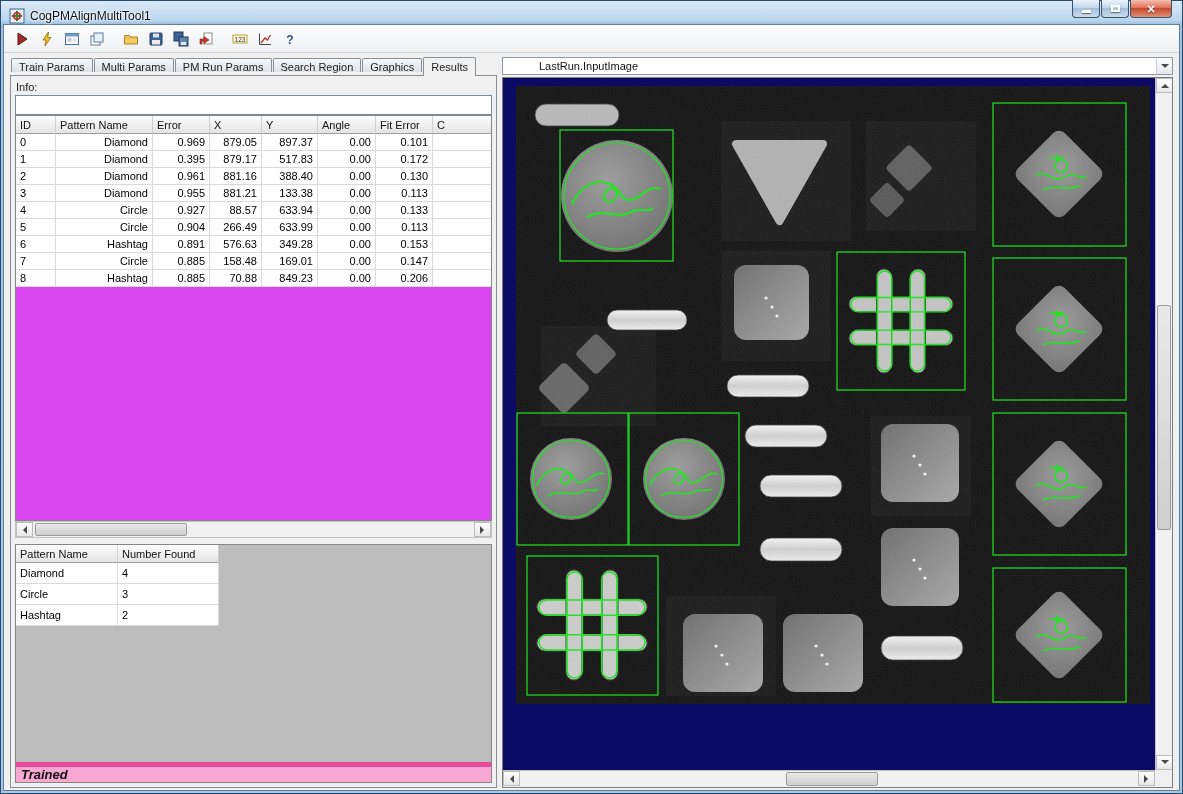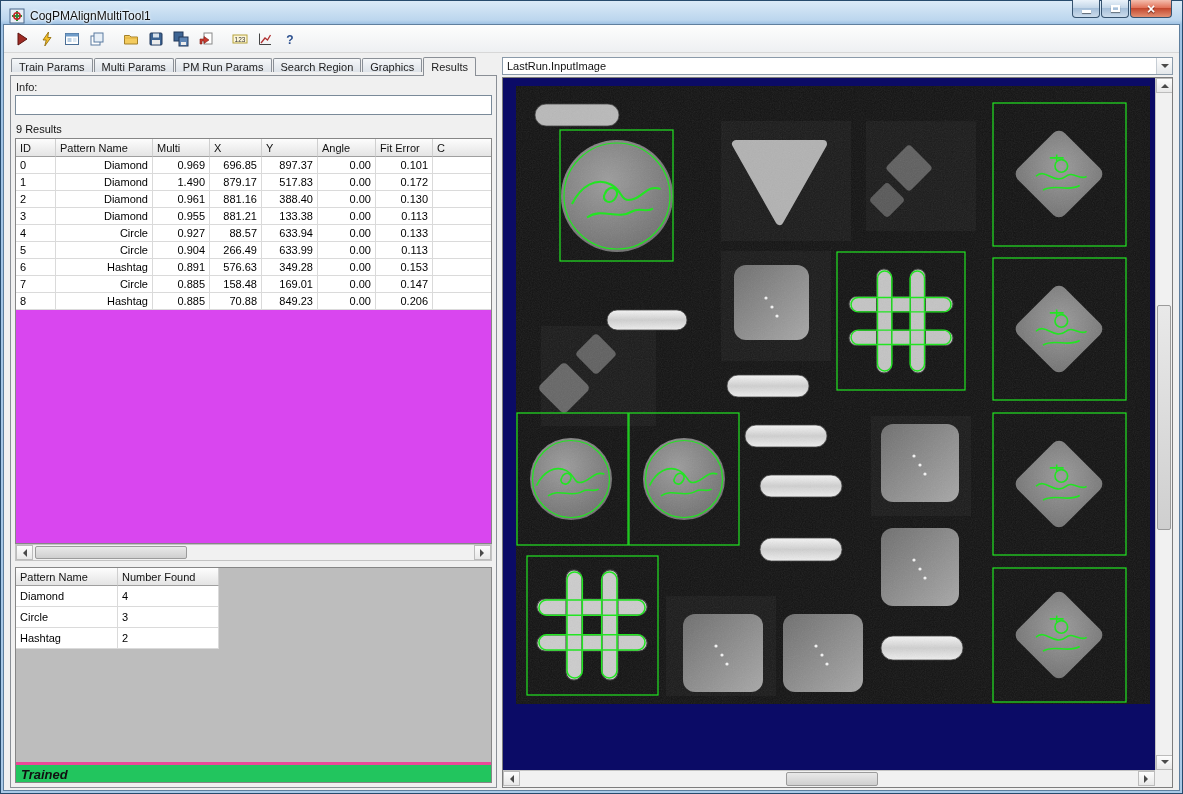--- a/index.html
+++ b/index.html
@@ -59,26 +59,26 @@
   .tri-r { width:0; height:0; border:4px solid transparent; border-left-color:#4a4a4a; margin-right:-3px; }
   .tri-u { width:0; height:0; border:4px solid transparent; border-bottom-color:#4a4a4a; margin-top:-3px; }
   .tri-d { width:0; height:0; border:4px solid transparent; border-top-color:#4a4a4a; margin-bottom:-3px; }
   
   .summary-box { flex:1; min-height:0; margin-top:6px; border:1px solid #868686; background:#bdbdbd;
     display:flex; flex-direction:column; }
   table.grid.summary { width:203px; }
   table.grid.summary td { height:21px; }
   td.sel { background:#3a8dde; color:#fff; }
   .summary-fill { flex:1; }
-  .trained-strip { height:20px; background:#22c55e; border-top:3px solid #ec4899; display:flex; align-items:flex-end; padding-left:5px; }
+  .trained-strip { height:20px; background:#f9a8d4; border-top:5px solid #ec4899; display:flex; align-items:flex-start; padding-left:5px; }
   .trained-strip span { font-size:13px; font-weight:bold; font-style:italic; color:#111; }
   
   .right-panel { flex:1; min-width:0; display:flex; flex-direction:column; }
   .combo { height:18px; background:#fff; border:1px solid #8a9aa9; display:flex; align-items:center; font-size:11px; color:#111; }
-  .combo .cbtext { flex:1; padding-left:4px; }
+  .combo .cbtext { flex:1; padding-left:4px;margin-left:32px; }
   .combo .cbbtn { width:16px; height:16px; display:flex; align-items:center; justify-content:center;
     background:linear-gradient(#fdfdfd,#e4e7ea); border-left:1px solid #c6cdd4; }
   .viewport { position:relative; flex:1; min-height:0; margin-top:2px; background:#0b0b66; border:1px solid #7d7d7d; overflow:hidden; }
   .image-stage { position:absolute; left:13px; top:8px; width:634px; height:618px; background:#101010; }
   .vscroll { position:absolute; top:0; right:0; bottom:17px; width:17px; background:#f1f1f1; border-left:1px solid #c3c3c3; display:flex; flex-direction:column; }
   .vscroll .strack { flex:1; } .vscroll .sthumb { left:1px; right:1px; top:auto; bottom:auto; }
   .hscroll2 { position:absolute; left:0; right:17px; bottom:0; height:17px; background:#f1f1f1; border-top:1px solid #c3c3c3; display:flex; }
   .vp-corner { position:absolute; right:0; bottom:0; width:17px; height:17px; background:#f0f0f0; }
   
   .statusbar { height:20px; background:linear-gradient(#f6f6f6,#ebebeb); border-top:1px solid #cfcfcf;
@@ -192,61 +192,60 @@
             <div class="tab">Train Params</div>
             <div class="tab">Multi Params</div>
             <div class="tab">PM Run Params</div>
             <div class="tab">Search Region</div>
             <div class="tab">Graphics</div>
             <div class="tab active">Results</div>
           </div>
         <div class="tabpage">
           <div class="info-label">Info:</div>
           <input class="info-input" type="text" value="" style="">
-          <div class="count-label">9 Results</div>
 
           <div class="grid-wrap">
             <table class="grid" style="width:487px;">
               <colgroup>
                   <col style="width: 40px;">
                   <col style="width: 97px;">
                   <col style="width: 57px;">
                   <col style="width: 52px;">
                   <col style="width: 56px;">
                   <col style="width: 58px;">
                   <col style="width: 57px;">
                   <col style="width: 70px;">
                 </colgroup>
               <thead>
                   <tr>
                     <th>ID</th>
                     <th>Pattern Name</th>
-                    <th>Multi</th>
+                    <th>Error</th>
                     <th>X</th>
                     <th>Y</th>
                     <th>Angle</th>
                     <th>Fit Error</th>
                     <th>C</th>
                   </tr>
                 </thead>
               <tbody>
                   <tr>
                     <td class="al">0</td>
                     <td class="ar">Diamond</td>
                     <td class="ar">0.969</td>
-                    <td class="ar">696.85</td>
+                    <td class="ar">879.05</td>
                     <td class="ar">897.37</td>
                     <td class="ar">0.00</td>
                     <td class="ar">0.101</td>
                     <td></td>
                   </tr>
                   <tr>
                     <td class="al">1</td>
                     <td class="ar">Diamond</td>
-                    <td class="ar">1.490</td>
+                    <td class="ar">0.395</td>
                     <td class="ar">879.17</td>
                     <td class="ar">517.83</td>
                     <td class="ar">0.00</td>
                     <td class="ar">0.172</td>
                     <td></td>
                   </tr>
                   <tr>
                     <td class="al">2</td>
                     <td class="ar">Diamond</td>
                     <td class="ar">0.961</td>

